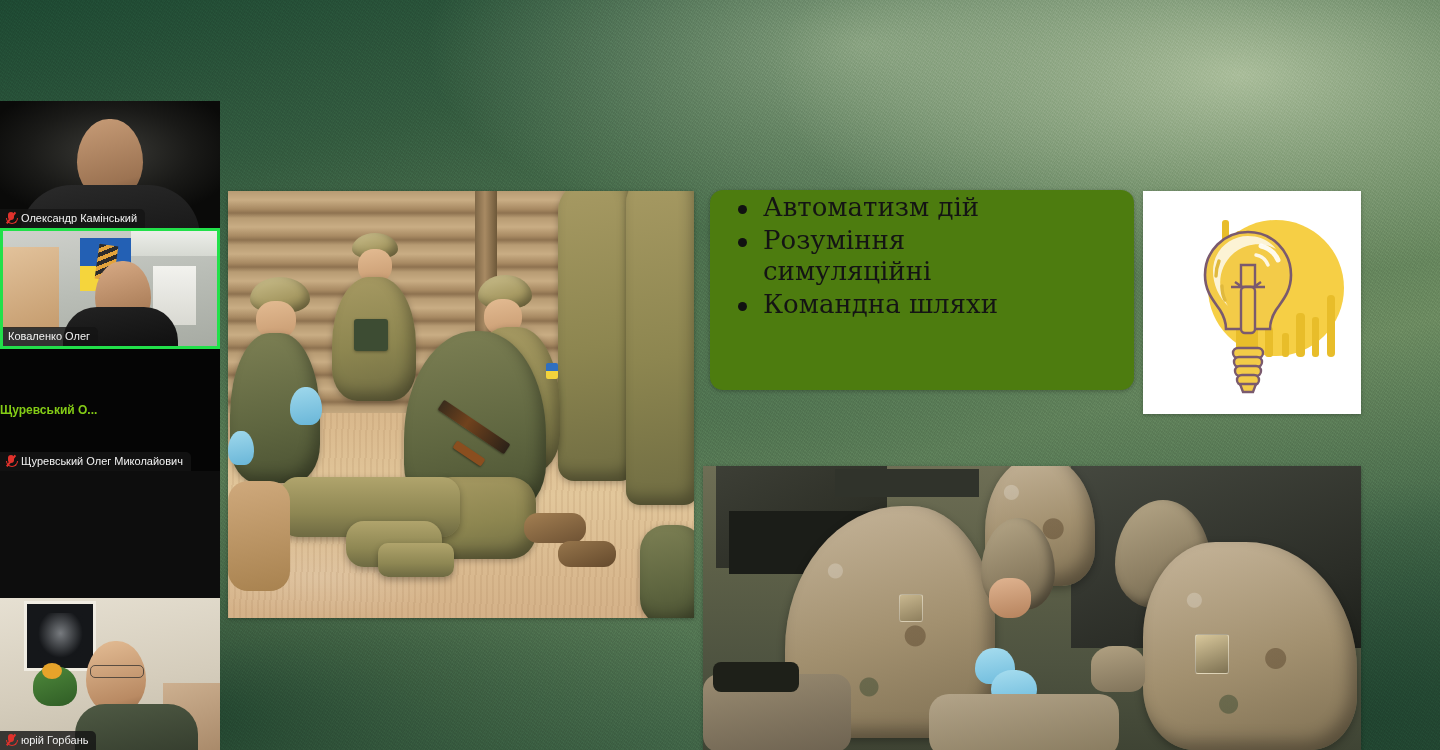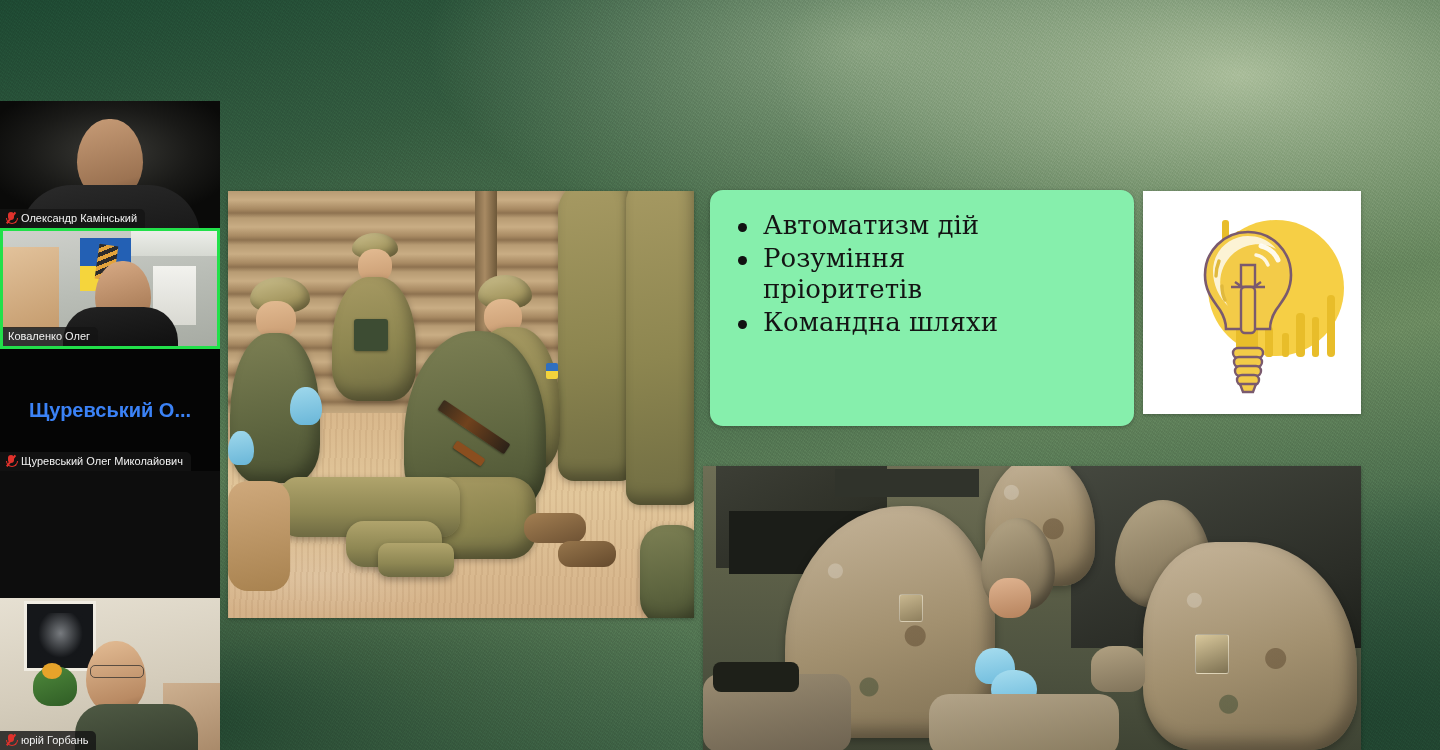--- a/index.html
+++ b/index.html
@@ -64,23 +64,23 @@
     background:linear-gradient(170deg,#9fd8ec,#69b6d8);}
   .rifle{position:absolute;background:linear-gradient(90deg,#3a2c1c,#70421d 40%,#2c2218);
     border-radius:2px;box-shadow:0 1px 2px rgba(0,0,0,.4);}
   .casualty{position:absolute;border-radius:18px;
     background:linear-gradient(180deg,#b0a46c,#8e8753 60%,#6e6a42);
     box-shadow:0 3px 7px rgba(0,0,0,.3);}
   .patch-blue{position:absolute;width:12px;height:16px;border-radius:2px;
     background:linear-gradient(180deg,#2f6fc0 50%,#f2d33c 50%);}
 
   
-  .bullets-card{position:absolute;left:710px;top:190px;width:424px;height:236px;
-    background:#86efac;border-radius:13px;box-shadow:0 1px 4px rgba(0,0,0,.28);
-    padding:20px 0 0 0;box-sizing:border-box;}
+  .bullets-card{position:absolute;left:710px;top:190px;width:424px;height:200px;
+    background:#4d7c0f;border-radius:13px;box-shadow:0 1px 4px rgba(0,0,0,.28);
+    padding:2px 0 0 0;box-sizing:border-box;}
   .bullets-list{list-style:none;margin:0;padding:0 14px 0 28px;}
   .bullets-list li{display:flex;align-items:flex-start;gap:16px;
     font-family:"DejaVu Serif", serif;font-size:26px;line-height:1.22;color:#141414;
     margin-bottom:1px;}
   .bullets-list li .dot{flex:none;width:9px;height:9px;border-radius:50%;
     background:#111;margin-top:13px;}
   .bullets-list li .txt{white-space:pre-line;}
 
   
   .bulb-card{position:absolute;left:1143px;top:191px;width:218px;height:223px;
@@ -123,21 +123,21 @@
   .namebar .nm{color:#f2f2f2;font-size:11px;line-height:14px;white-space:nowrap;
     overflow:hidden;text-overflow:ellipsis;}
   .micmute{flex:none;width:11px;height:14px;position:relative;}
   .micmute .body{position:absolute;left:2.5px;top:1px;width:6px;height:8px;
     border-radius:3px;background:#e0322c;}
   .micmute .arc{position:absolute;left:.5px;top:7px;width:10px;height:5px;
     border:1.6px solid #e0322c;border-top:none;border-radius:0 0 6px 6px;}
   .micmute .slash{position:absolute;left:-1px;top:6px;width:14px;height:1.8px;
     background:#e0322c;transform:rotate(-52deg);}
   .centername{position:absolute;left:0;right:0;top:50%;transform:translateY(-50%);
-    text-align:center;color:#3b82f6;font-size:20px;font-weight:bold;}
+    color:#84cc16;font-size:12px;font-weight:bold;}
 
   
   .sc1{background:radial-gradient(ellipse 60% 55% at 50% 40%, #3a3a36 0%, #1a1a18 62%, #0a0a09 100%);}
   .sc1 .head{position:absolute;left:50%;top:14%;width:66px;height:80px;margin-left:-33px;
     border-radius:48% 48% 44% 44%/54% 54% 46% 46%;
     background:linear-gradient(165deg,#c79c77,#9c7352 75%,#6e4f36);}
   .sc1 .torso{position:absolute;left:50%;top:66%;width:180px;height:80px;margin-left:-90px;
     border-radius:52px 52px 0 0;background:linear-gradient(170deg,#2b2b2b,#111);}
   
   .sc2{background:linear-gradient(170deg,#cfd1cc 0%,#b9bdb6 50%,#a7aba3 100%);}
@@ -241,21 +241,21 @@
 
   <div class="bullets-card">
     <ul class="bullets-list">
       <li>
         <span class="dot"></span>
         <span class="txt">Автоматизм дій</span>
       </li>
       <li>
         <span class="dot"></span>
         <span class="txt">Розуміння
-пріоритетів</span>
+симуляційні</span>
       </li>
       <li>
         <span class="dot"></span>
         <span class="txt">Командна шляхи</span>
       </li>
     </ul>
   </div>
 
   <div class="bulb-card">
     <svg viewBox="0 0 218 223" width="218" height="223">

